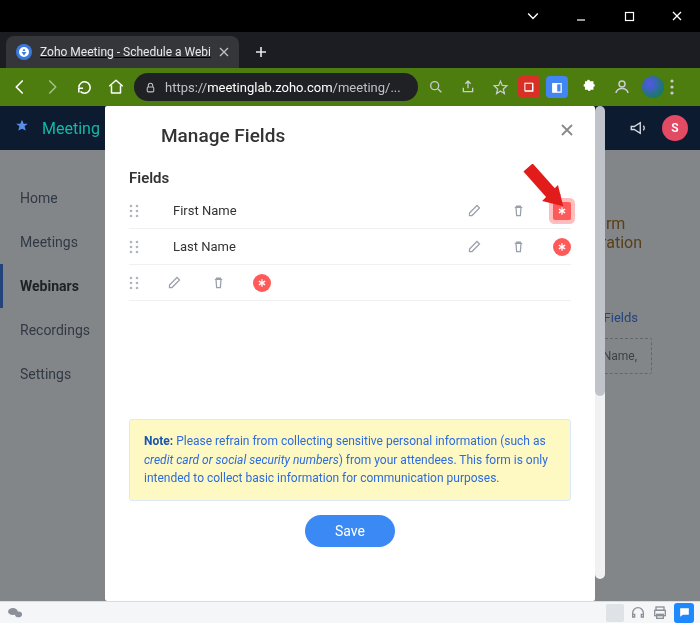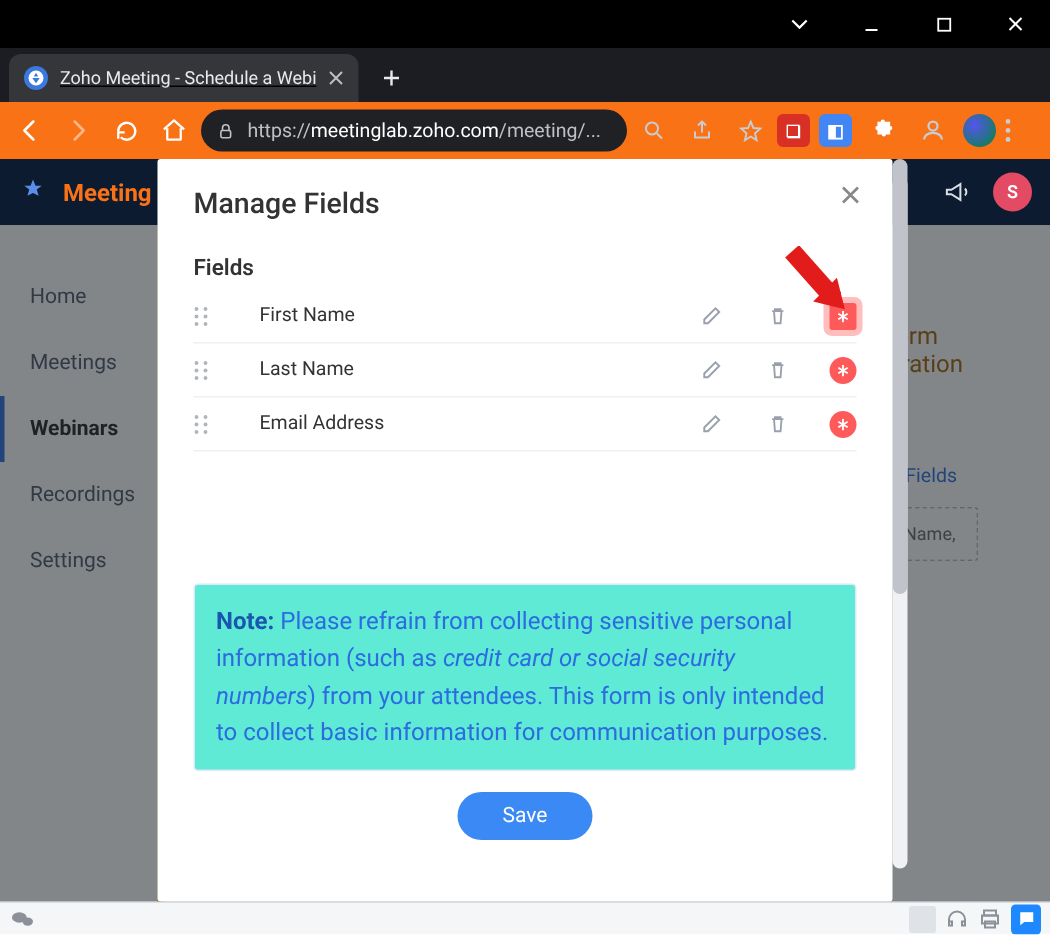--- a/index.html
+++ b/index.html
@@ -12,38 +12,38 @@
 
   
   .tabbar { height: 36px; background: #1b1d22; display: flex; align-items: flex-end; padding-left: 6px; position: relative; text-decoration: underline; }
   .tab { height: 32px; background: #35363a; color: #e8eaed; border-radius: 8px 8px 0 0; display: flex; align-items: center; padding: 0 10px; gap: 8px; font-size: 12px; max-width: 260px; }
   .tab .favicon { width: 16px; height: 16px; border-radius: 50%; background: #3a7adf; display: flex; align-items: center; justify-content: center; font-size: 10px; color: #fff; }
   .tab .title { white-space: nowrap; overflow: hidden; text-overflow: ellipsis; max-width: 180px; }
   .tab .close { font-size: 12px; color: #bdc1c6; }
   .newtab { width: 28px; height: 28px; display: flex; align-items: center; justify-content: center; color: #e8eaed; margin-left: 8px; margin-bottom: 2px; }
 
   
-  .toolbar { height: 38px; background: #f97316; display: flex; align-items: center; padding: 0 6px; gap: 4px; }
+  .toolbar { height: 38px; background: #4d7c0f; display: flex; align-items: center; padding: 0 6px; gap: 4px; }
   .tbtn { width: 28px; height: 28px; display: flex; align-items: center; justify-content: center; color: #c9ccd1; border-radius: 50%; }
   .url { flex: 1 1 auto; height: 28px; background: #202124; border-radius: 14px; display: flex; align-items: center; padding: 0 10px; color: #bdc1c6; font-size: 13px; gap: 8px; overflow: hidden; }
   .url .lock { display: flex; }
   .url .text { white-space: nowrap; color: #bdc1c6; }
   .url .text .host { color: #fff; }
   .ext-icons { display: flex; align-items: center; gap: 6px; }
   .ext { width: 22px; height: 22px; display:flex; align-items:center; justify-content:center; border-radius: 4px; }
   .ext.red { background: #d93025; color: #fff; font-size: 11px; font-weight: bold; }
   .ext.blue { background: #4285f4; color: #fff; font-size: 12px; font-weight: bold; }
   .ext.green { background: radial-gradient(circle at 35% 35%, #55e, #083); border-radius: 50%; }
   .menu-dots { color: #c9ccd1; width: 24px; text-align: center; }
 
   
   .app { position: relative; height: calc(623px - 32px - 36px - 38px - 22px); background: #fff; }
   .app-header { height: 44px; background: #0c1b2f; color: #fff; display: flex; align-items: center; padding: 0 12px; gap: 10px; }
   .brand-icon { width: 20px; height: 20px; color: #3a7adf; }
-  .brand { font-size: 16px; font-weight: 700; color: #f97316; }
+  .brand { font-size: 16px; font-weight: 400; color: #14b8a6; }
   .app-header .spacer { flex: 1; }
   .header-ico { width: 28px; height: 28px; display: flex; align-items: center; justify-content: center; color: #d8dde6; }
   .avatar { width: 26px; height: 26px; border-radius: 50%; background: #e24b63; color: #fff; font-size: 12px; display:flex; align-items:center; justify-content:center; font-weight: 600; }
 
   
   .content { display: flex; height: calc(100% - 44px); position: relative; }
   .sidebar { width: 110px; background: #fff; border-right: 5px solid #eab308; padding-top: 26px; }
   .side-item { height: 44px; display: flex; align-items: center; padding-left: 20px; font-size: 14px; color: #4a5568; }
   .side-item.active { color: #222; font-weight: 700; border-left: 3px solid #2c6be0; padding-left: 17px; }
 
@@ -53,36 +53,36 @@
   .bg-form { position: absolute; right: 58px; top: 64px; color: #a16207; font-size: 16px; text-align: left; }
 
   
   .overlay { position: absolute; left: 0; right: 0; top: 44px; bottom: 0; background: rgba(30,34,40,0.55); } 
 
   
   .modal-wrap { position: absolute; left: 50%; top: 0; transform: translateX(-50%); width: 490px; height: 100%; }
   .scroll-track { position: absolute; right: -10px; top: 12px; bottom: 22px; width: 10px; background: #f0f1f3; border-radius: 5px; }
   .scroll-thumb { position: absolute; top: 0; width: 10px; height: 290px; background: #c0c3c9; border-radius: 5px; right: -10px; }
   .modal { background: #fff; width: 100%; height: 100%; border-radius: 2px; padding: 18px 24px 0 24px; position: relative; overflow: hidden; }
-  .modal h1 { font-size: 19px; font-weight: 500; color: #333; }
+  .modal h1 { font-size: 19px; font-weight: 500; color: #333; margin-left: 32px; }
   .modal .close-x { position: absolute; right: 20px; top: 16px; color: #777; font-size: 18px; }
   .section-title { font-size: 15px; font-weight: 600; color: #333; margin-top: 22px; margin-bottom: 6px; }
 
   .field-row { height: 36px; display: flex; align-items: center; border-bottom: 1px solid #eef0f2; gap: 26px; }
   .drag { color: #b0b5bd; cursor: grab; }
   .field-label { flex: 1; font-size: 13px; color: #333; padding-left: 8px; }
   .row-icon { width: 18px; height: 18px; display: flex; align-items: center; justify-content: center; color: #9aa0ab; }
   .req-badge { width: 18px; height: 18px; border-radius: 50%; background: #ff5a5a; color: #fff; display: flex; align-items: center; justify-content: center; }
   .req-badge.square { border-radius: 2px; box-shadow: 0 0 0 4px rgba(255,66,66,0.35); }
   .req-badge svg { width: 10px; height: 10px; }
 
   
   .arrow { position: absolute; right: 30px; top: 58px; width: 44px; height: 44px; pointer-events: none; }
 
-  .note { background: #5eead4; border: 1px solid #dbe8fb; padding: 12px 14px; font-size: 16px; color: #2c6be0; border-radius: 3px; margin-top: 88px; line-height: 1.55; }
+  .note { background: #fef9c3; border: 1px solid #dbe8fb; padding: 12px 14px; font-size: 12px; color: #2c6be0; border-radius: 3px; margin-top: 118px; line-height: 1.55; }
   .note b { color: #1956b0; }
   .note i { font-style: italic; }
 
   .btn-row { display: flex; justify-content: center; gap: 16px; margin-top: 14px; }
   .btn { height: 32px; padding: 0 30px; border-radius: 16px; font-size: 14px; display: flex; align-items: center; justify-content: center; }
   .btn.cancel { background: #fff; border: 1px solid #bbb; color: #444; }
   .btn.save { background: #3b89f4; color: #fff; border: none; }
 
   
   .taskbar { height: 22px; background: #f5f6f7; border-top: 1px solid #d9dde2; display: flex; align-items: center; justify-content: space-between; padding: 0 6px; }
@@ -340,21 +340,20 @@
         <span class="drag">
           <svg width="10" height="14" viewBox="0 0 10 14">
               <circle cx="2" cy="2" r="1.3" fill="#b0b5bd"></circle>
               <circle cx="8" cy="2" r="1.3" fill="#b0b5bd"></circle>
               <circle cx="2" cy="7" r="1.3" fill="#b0b5bd"></circle>
               <circle cx="8" cy="7" r="1.3" fill="#b0b5bd"></circle>
               <circle cx="2" cy="12" r="1.3" fill="#b0b5bd"></circle>
               <circle cx="8" cy="12" r="1.3" fill="#b0b5bd"></circle>
             </svg>
         </span>
-        <span class="field-label">Email Address</span>
         <span class="row-icon">
           <svg width="15" height="15" viewBox="0 0 24 24" stroke="#9aa0ab" stroke-width="2" fill="none">
               <path d="M4 20h4L20 8l-4-4L4 16v4z"></path>
             </svg>
         </span>
         <span class="row-icon">
           <svg width="15" height="15" viewBox="0 0 24 24" stroke="#9aa0ab" stroke-width="2" fill="none">
               <path d="M6 7h12M9 7V5h6v2M8 7l1 13h6l1-13"></path>
             </svg>
         </span>

